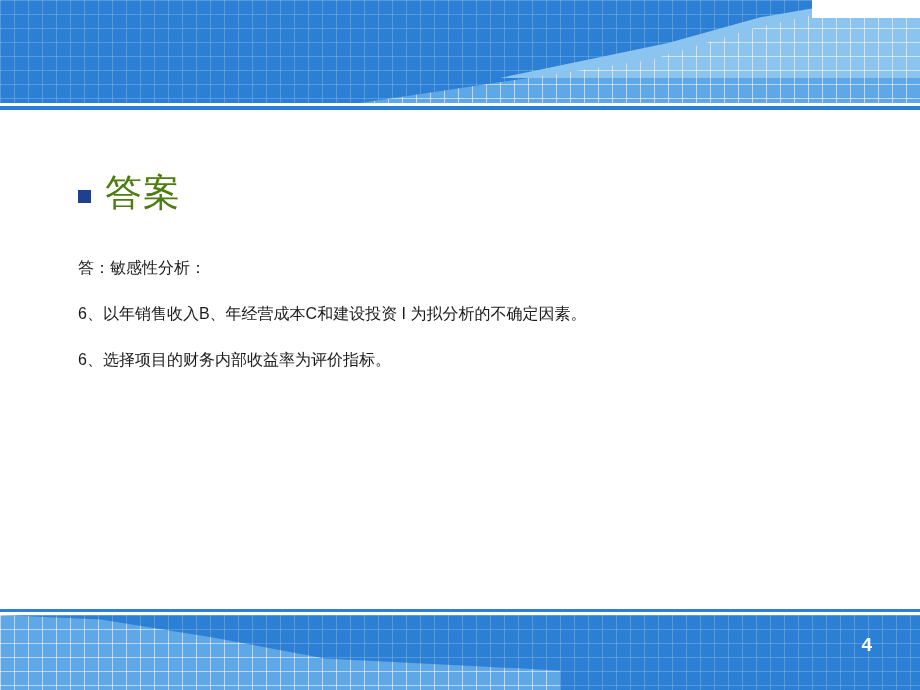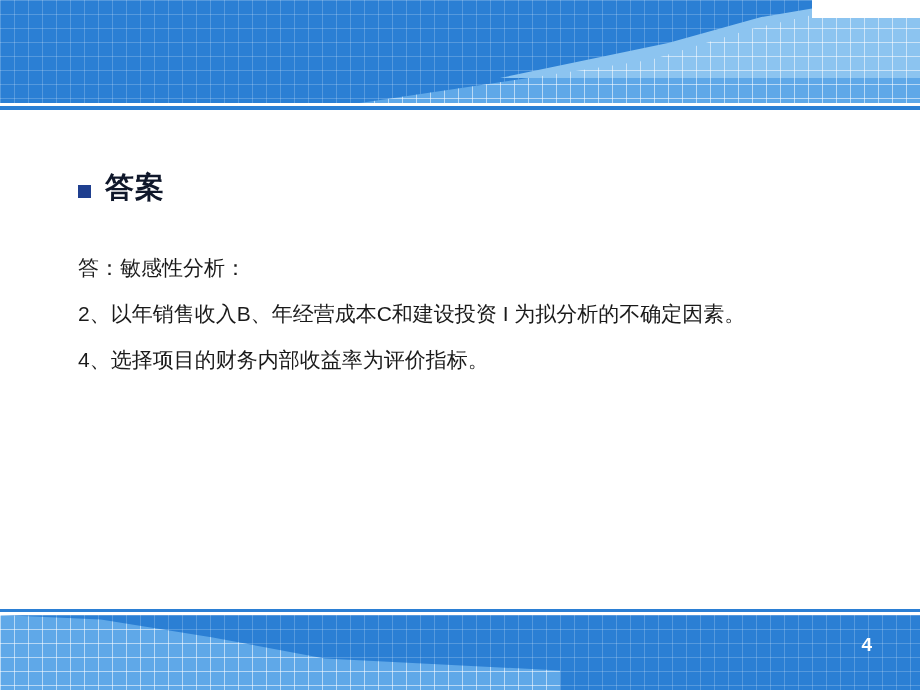--- a/index.html
+++ b/index.html
@@ -97,33 +97,33 @@
     align-items: center;
   }
   .title-bullet {
     width: 13px;
     height: 13px;
     background: #1f3f8f;
     margin-right: 14px;
     margin-top: 6px;
   }
   .title-text {
-    font-size: 29px;
-    color: #0f172a;
-    font-weight: bold;
+    font-size: 37px;
+    color: #4d7c0f;
+    font-weight: normal;
     letter-spacing: 1px;
   }
   .body-lines {
     position: absolute;
     left: 78px;
     top: 135px;
     width: 800px;
   }
   .body-line {
-    font-size: 21px;
+    font-size: 16px;
     color: #1a1a1a;
     line-height: 46px;
     white-space: nowrap;
   }
 
   
   .bottom-band {
     position: absolute;
     left: 0; bottom: 0;
     width: 920px;
@@ -196,22 +196,22 @@
 
   <div class="content">
 
     <div class="title-row">
       <span class="title-bullet"></span>
       <span class="title-text">答案</span>
     </div>
 
     <div class="body-lines">
       <div class="body-line">答：敏感性分析：</div>
-      <div class="body-line">2、以年销售收入B、年经营成本C和建设投资 I 为拟分析的不确定因素。</div>
-      <div class="body-line">4、选择项目的财务内部收益率为评价指标。</div>
+      <div class="body-line">6、以年销售收入B、年经营成本C和建设投资 I 为拟分析的不确定因素。</div>
+      <div class="body-line">6、选择项目的财务内部收益率为评价指标。</div>
     </div>
 
   </div>
 
   <div class="bottom-rule-blue"></div>
   <div class="bottom-rule"></div>
   <div class="bottom-band">
     <div class="grid-dark"></div>
     <div class="swoosh"></div>
     <div class="grid-light"></div>

